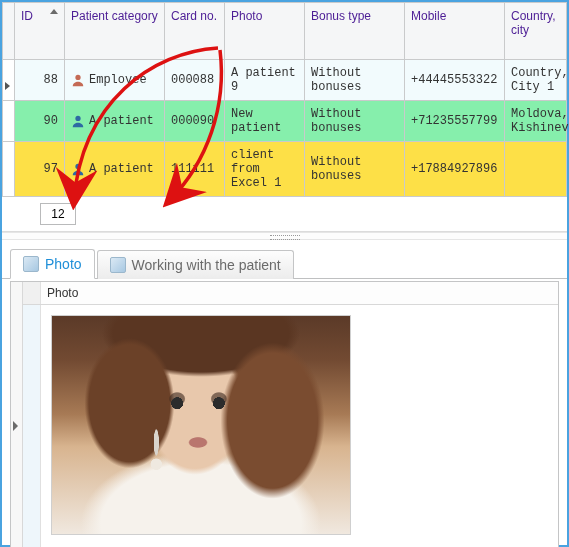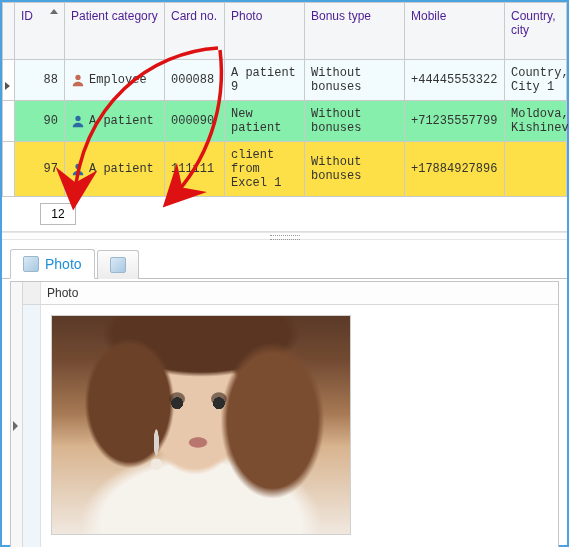--- a/index.html
+++ b/index.html
@@ -327,20 +327,21 @@
 
   <div class="splitter"></div>
 
   <div class="tabs">
     <div class="tab active">
       <span class="sq"></span>
       <span>Photo</span>
     </div>
     <div class="tab">
       <span class="sq"></span>
+      <span>Working with the patient</span>
     </div>
   </div>
 
   <div class="panel">
     <div class="panel-left">
       <span class="chev"></span>
     </div>
     <div class="panel-body">
       <div class="panel-header">
         <span class="left-gut"></span>

